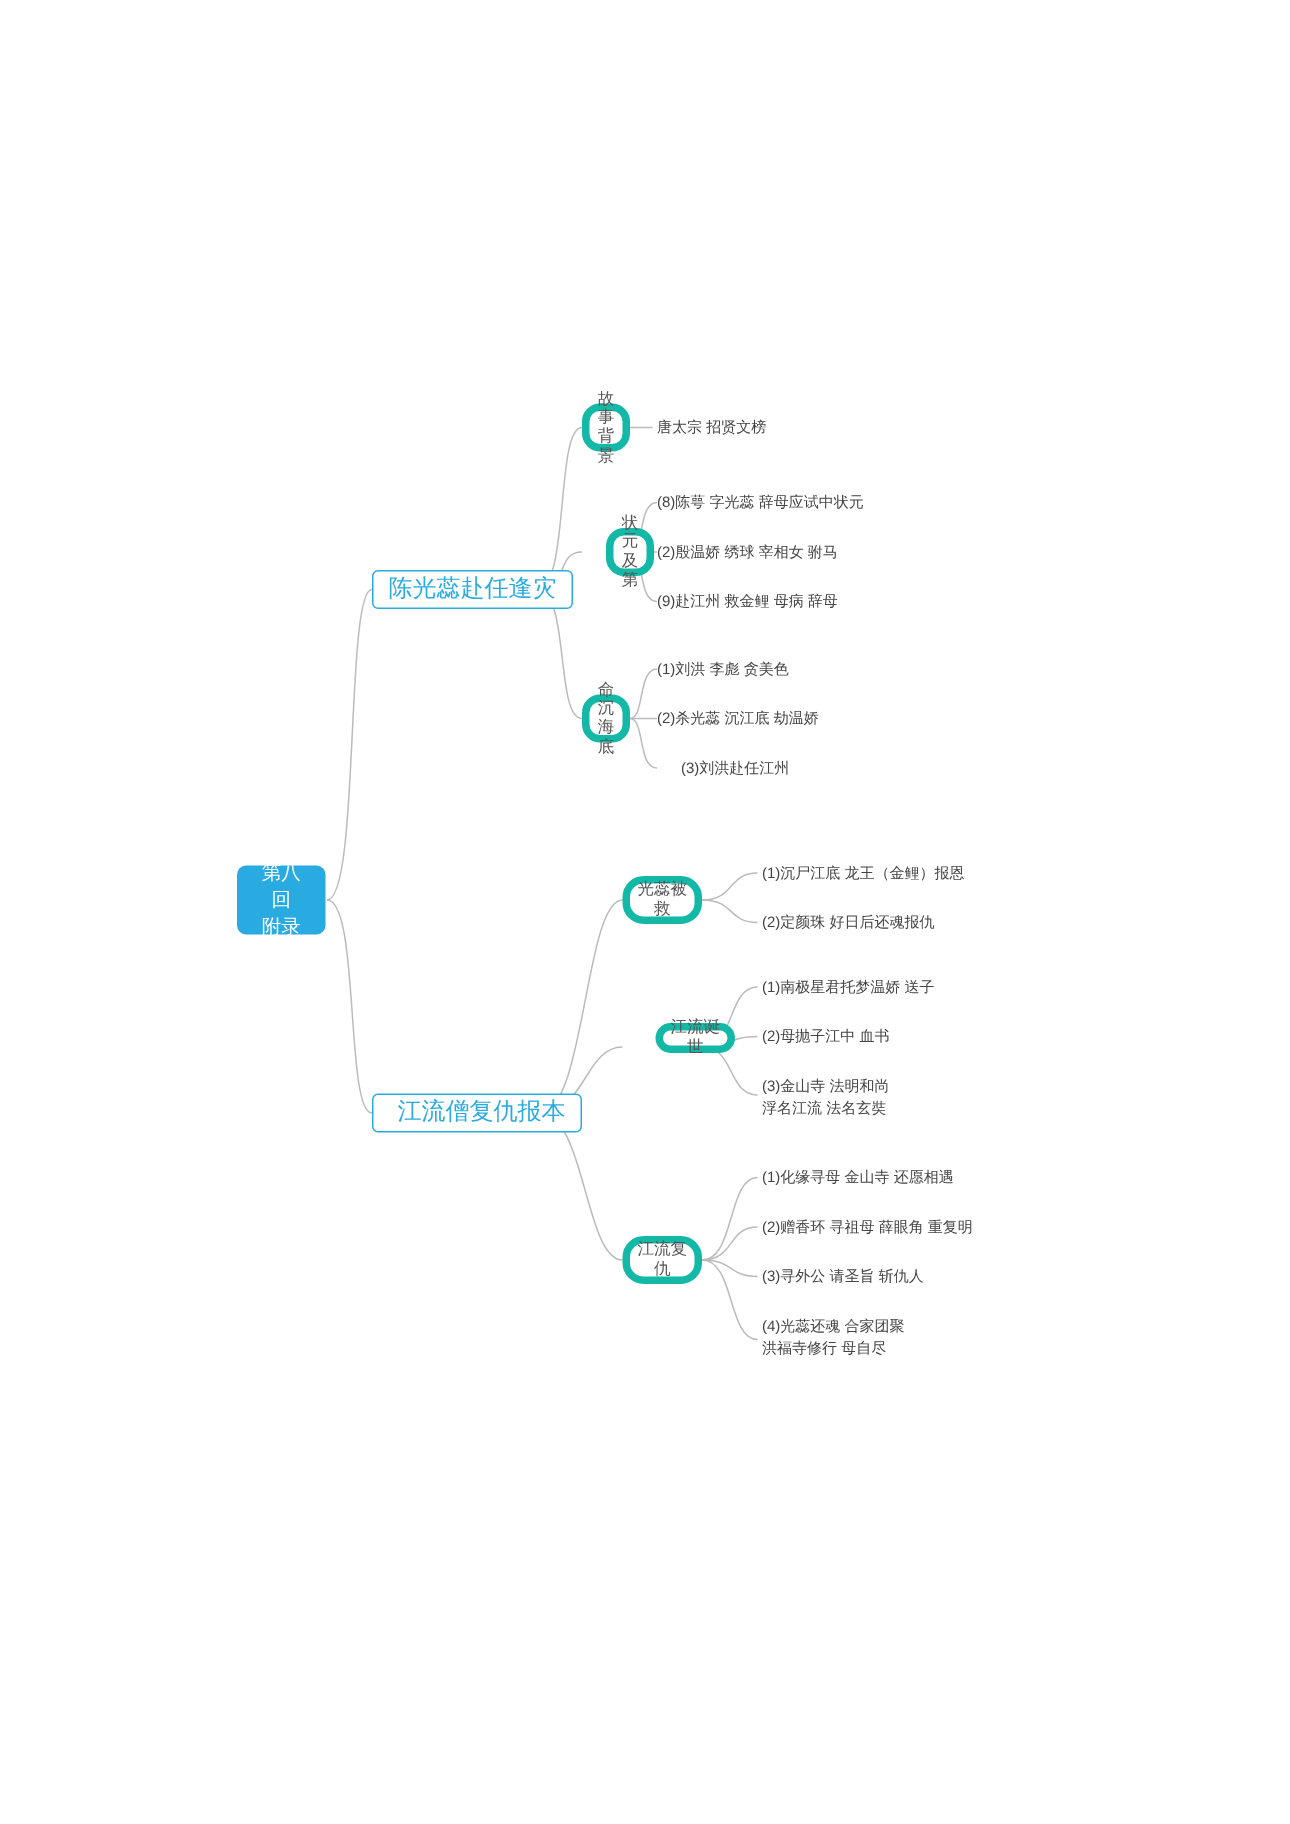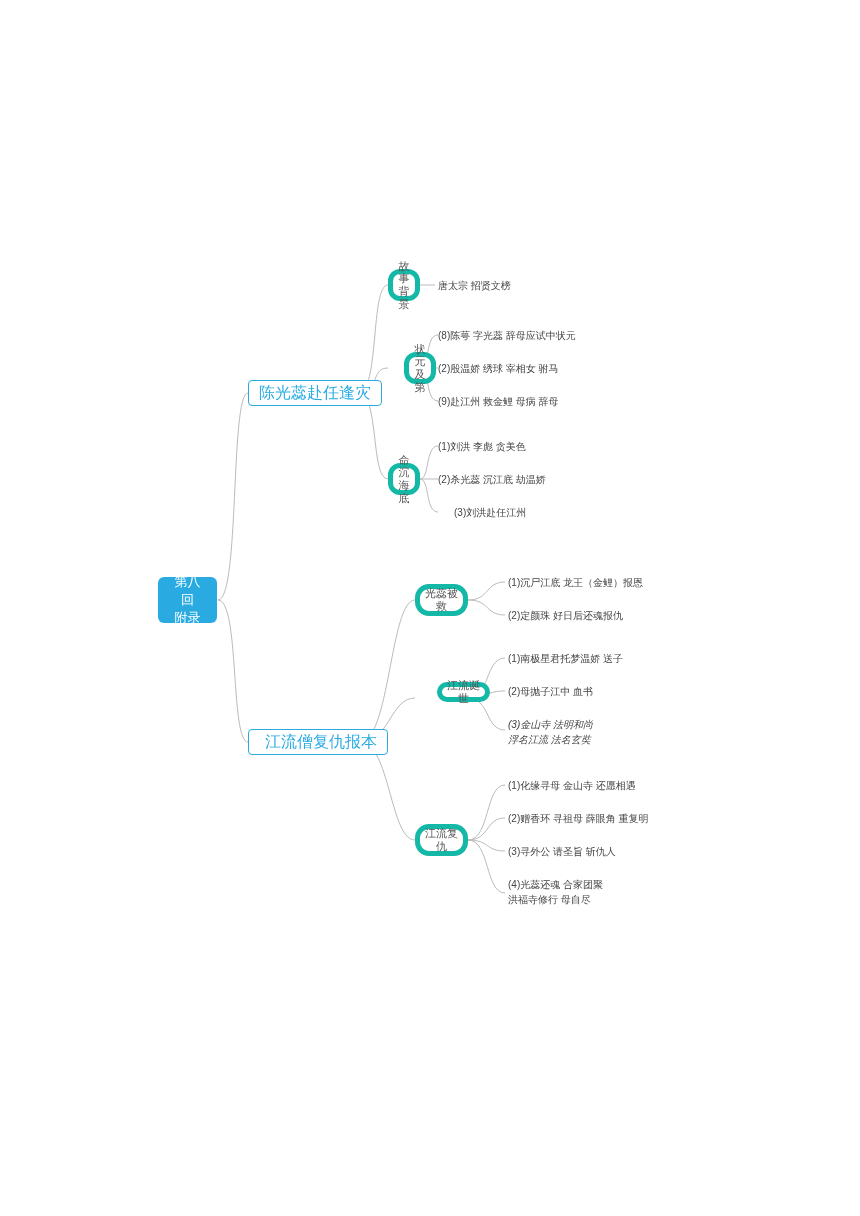--- a/index.html
+++ b/index.html
@@ -132,20 +132,20 @@
 
 <div class="leaf" style="left:438px; top:439px;">(1)刘洪 李彪 贪美色</div>
 <div class="leaf" style="left:438px; top:472px;">(2)杀光蕊 沉江底 劫温娇</div>
 <div class="leaf" style="left:438px; top:505px;margin-left:16px;">(3)刘洪赴任江州</div>
 
 <div class="leaf" style="left:508px; top:575px;">(1)沉尸江底 龙王（金鲤）报恩</div>
 <div class="leaf" style="left:508px; top:608px;">(2)定颜珠 好日后还魂报仇</div>
 
 <div class="leaf" style="left:508px; top:651px;">(1)南极星君托梦温娇 送子</div>
 <div class="leaf" style="left:508px; top:684px;">(2)母抛子江中 血书</div>
-<div class="leaf" style="left:508px; top:717px;font-style:italic;">(3)金山寺 法明和尚
+<div class="leaf" style="left:508px; top:717px;">(3)金山寺 法明和尚
      浮名江流 法名玄奘</div>
 
 <div class="leaf" style="left:508px; top:778px;">(1)化缘寻母 金山寺 还愿相遇</div>
 <div class="leaf" style="left:508px; top:811px;">(2)赠香环 寻祖母 薛眼角 重复明</div>
 <div class="leaf" style="left:508px; top:844px;">(3)寻外公 请圣旨 斩仇人</div>
 <div class="leaf" style="left:508px; top:877px;">(4)光蕊还魂 合家团聚
      洪福寺修行 母自尽</div>
 
 </body></html>

